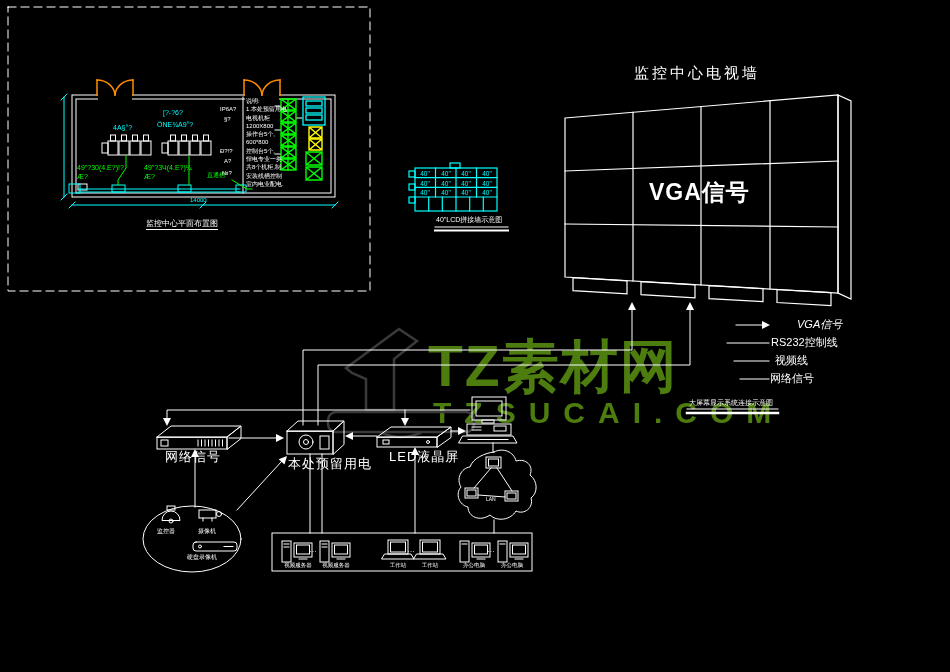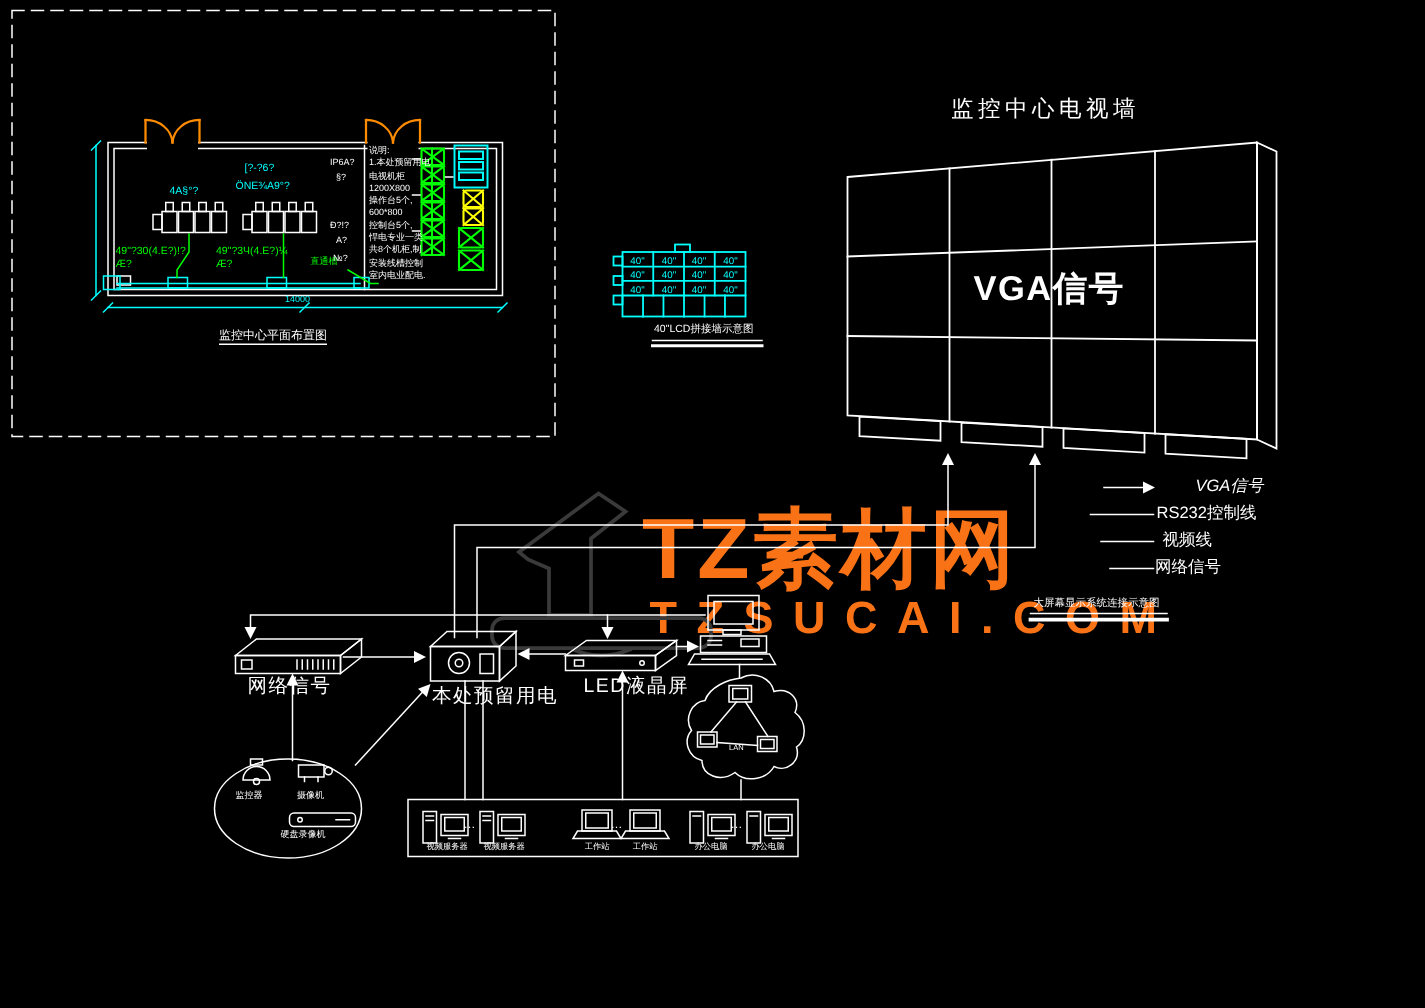--- a/index.html
+++ b/index.html
@@ -3,21 +3,21 @@
 <meta charset="utf-8">
 <style>
   html,body{margin:0;padding:0;background:#000;}
   #canvas{position:relative;width:950px;height:672px;background:#000;overflow:hidden;
           font-family:"Liberation Sans","DejaVu Sans",sans-serif;}
   svg{position:absolute;left:0;top:0;}
   .t{position:absolute;color:#fff;white-space:nowrap;line-height:1;
      font-family:"Liberation Sans","DejaVu Sans",sans-serif;}
   .cyan{color:#00ffff;}
   .green{color:#00ff00;}
-  .wm{color:#f97316;font-weight:bold;}
+  .wm{color:#4d7c0f;font-weight:bold;}
   svg text{font-family:"Liberation Sans","DejaVu Sans",sans-serif;}
 </style>
 </head>
 <body>
 
 <div id="canvas">
 
   <div class="t wm" style="left:428px;top:338px;font-size:57px;letter-spacing:2px;">TZ素材网</div>
   <div class="t wm" style="left:433px;top:398px;font-size:30px;letter-spacing:13px;">TZSUCAI.COM</div>
 

